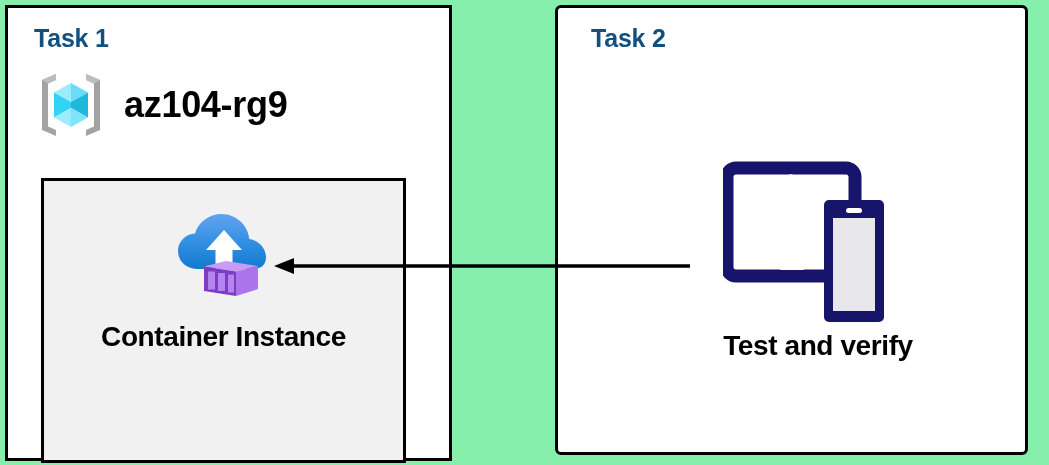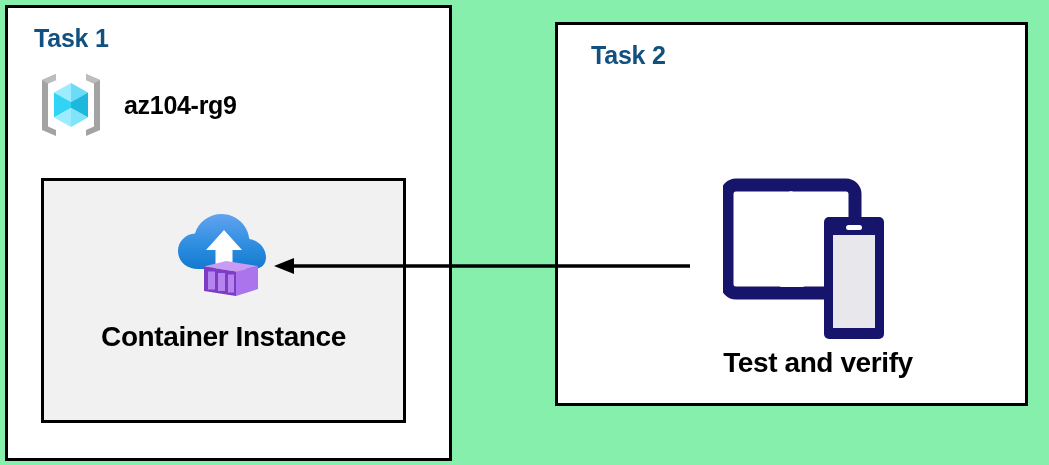--- a/index.html
+++ b/index.html
@@ -23,21 +23,21 @@
   }
 
   
   .panel {
     position: absolute;
     background: #ffffff;
     border: 3px solid #000000;
     box-sizing: border-box;
   }
   #panel-task1 { left: 5px;   top: 5px;  width: 447px; height: 456px; }
-  #panel-task2 { left: 555px; top: 22px;  width: 473px; height: 384px; }
+  #panel-task2 { left: 555px; top: 5px;  width: 473px; height: 450px; border-radius: 6px; }
 
   .panel-title {
     position: absolute;
     font-size: 25px;
     font-weight: bold;
     color: #11507f;
     letter-spacing: -0.2px;
     white-space: nowrap;
   }
   #panel-task1 .panel-title { left: 26px; top: 16px; }
@@ -47,34 +47,34 @@
   .rg-row {
     position: absolute;
     left: 26px;
     top: 60px;
     display: flex;
     align-items: center;
     gap: 16px;
   }
   .rg-icon { width: 74px; height: 74px; display: block; }
   .rg-label {
-    font-size: 25px;
+    font-size: 36px;
     font-weight: bold;
     color: #000000;
     white-space: nowrap;
     letter-spacing: -0.3px;
   }
 
   
   #container-instance-box {
     position: absolute;
     left: 33px;
     top: 170px;
     width: 365px;
-    height: 245px;
+    height: 285px;
     background: #f1f1f1;
     border: 3px solid #000000;
     box-sizing: border-box;
   }
   .ci-icon {
     position: absolute;
     left: 50%;
     top: 22px;
     transform: translateX(-50%);
     width: 100px;

